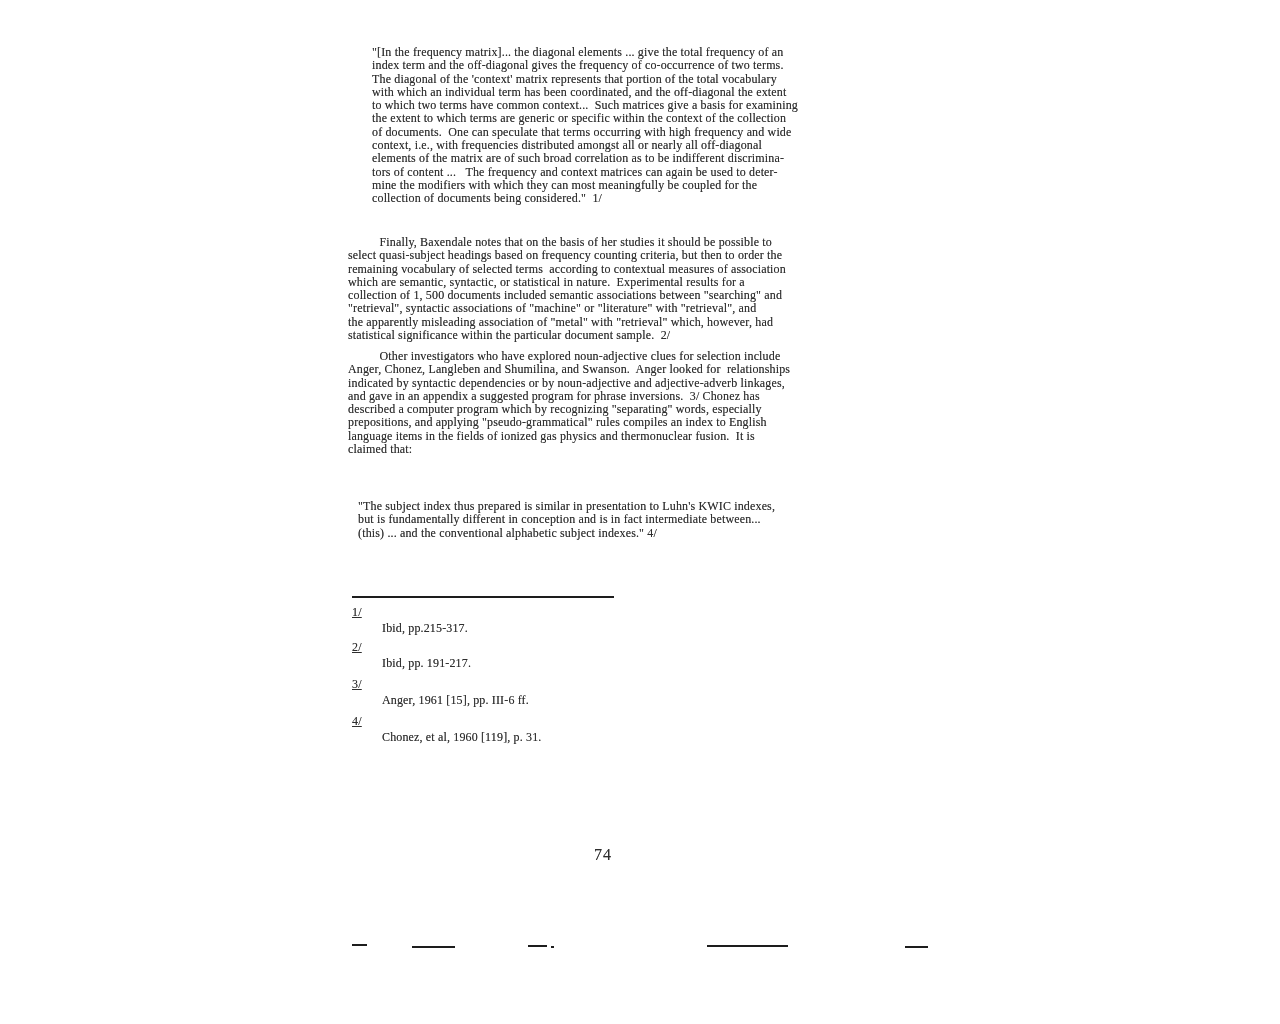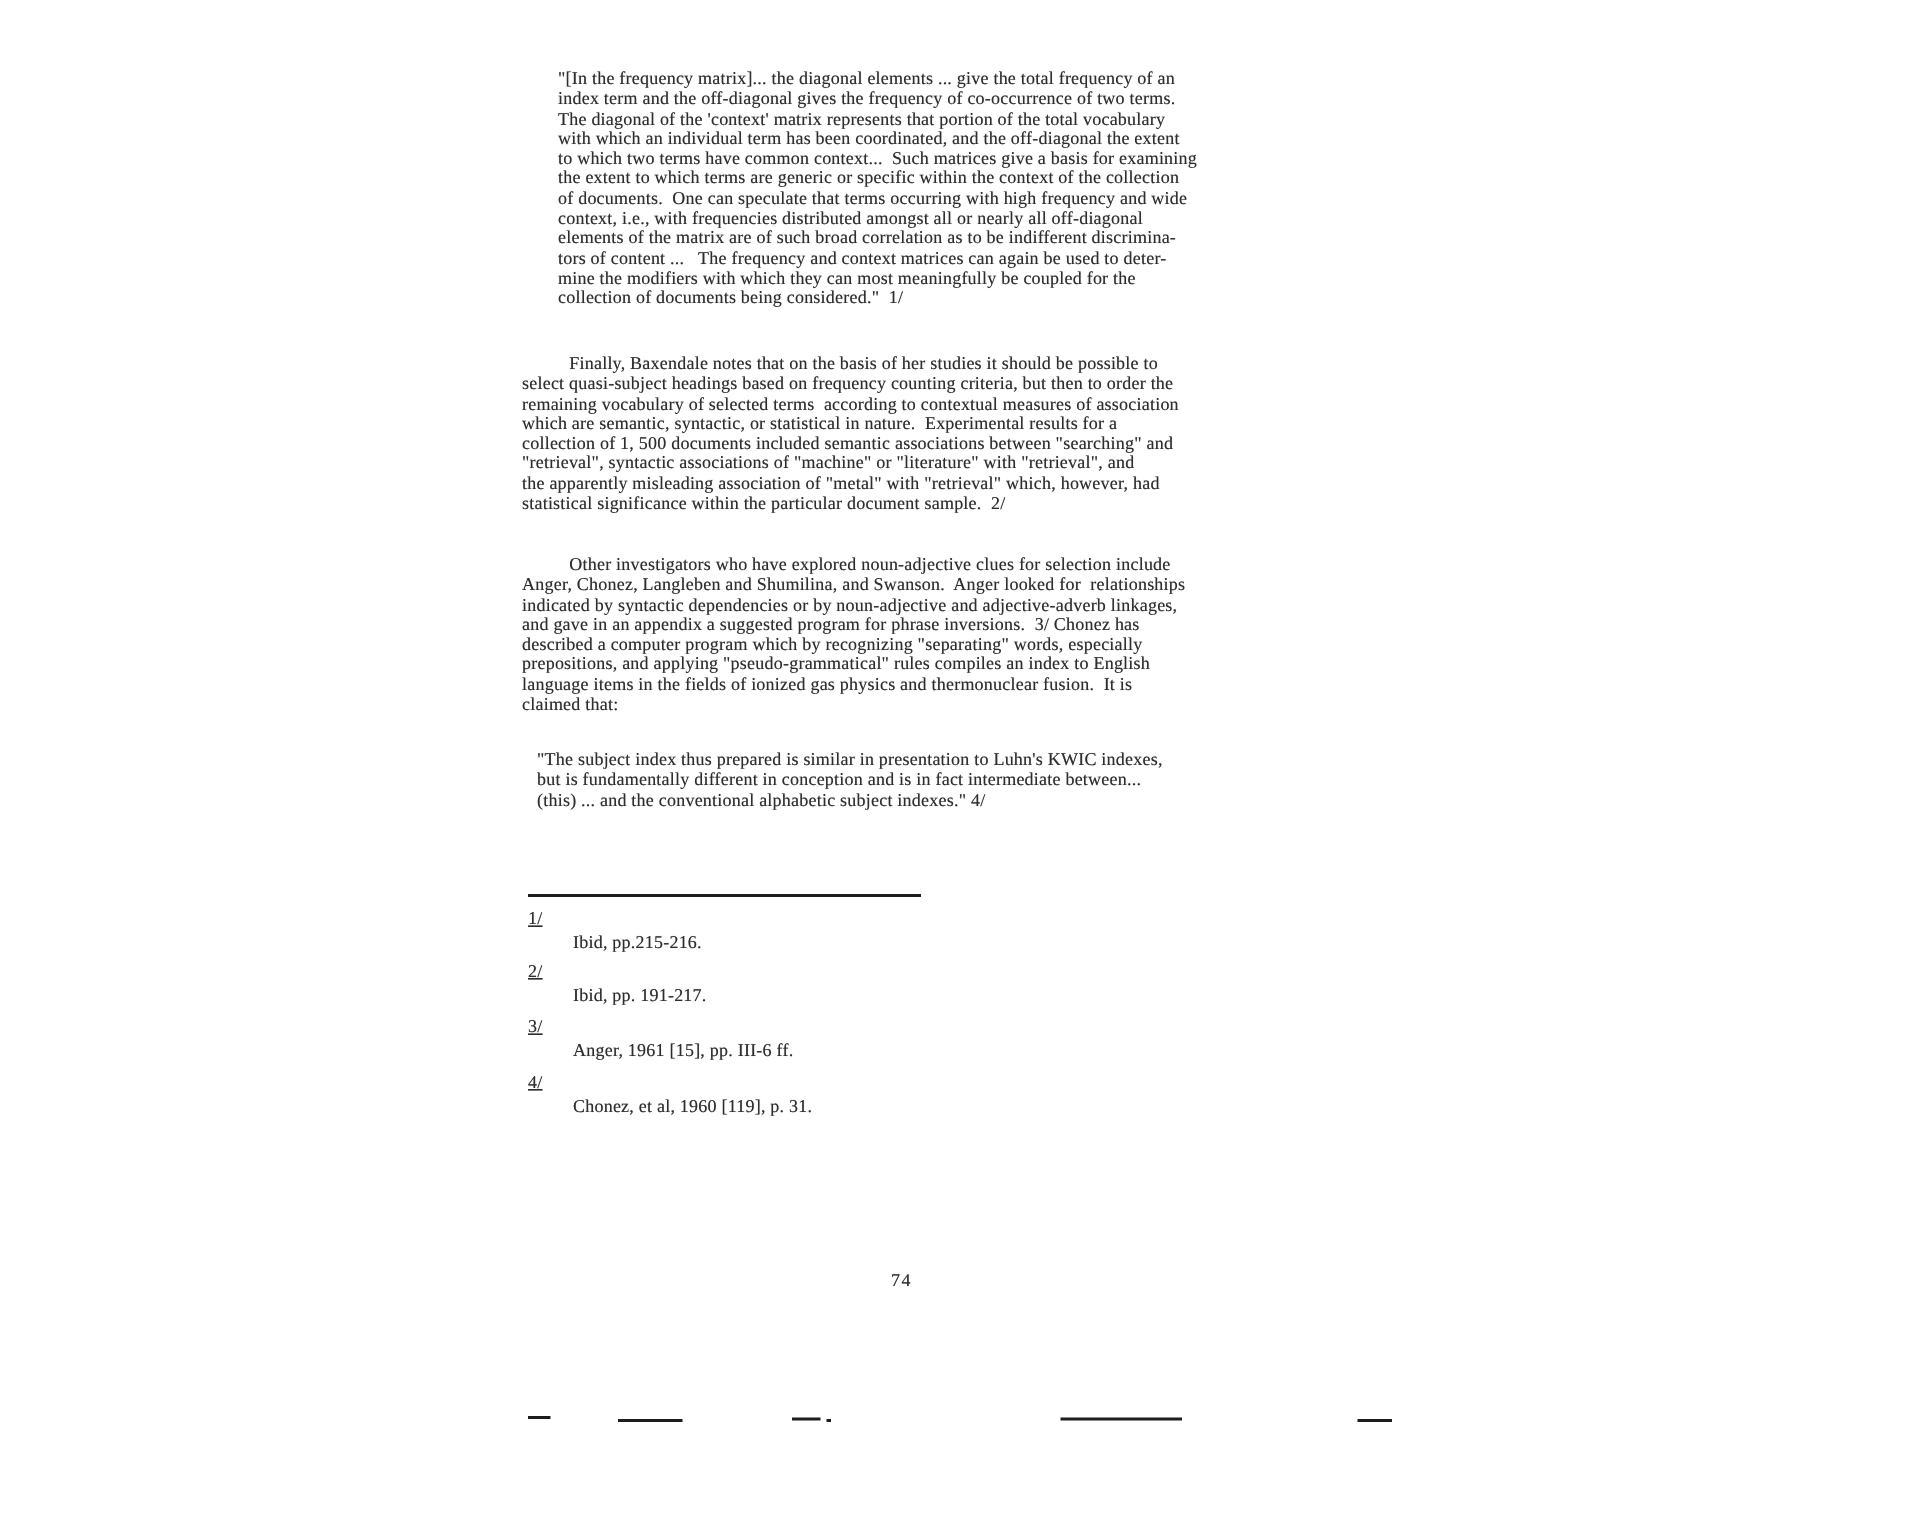--- a/index.html
+++ b/index.html
@@ -41,21 +41,21 @@
     white-space: pre;
   }
   .rule {
     position: absolute;
     background: #1d1d1d;
   }
   .page-number {
     position: absolute;
     left: 594px;
     top: 846px;
-    font-size: 12px;
+    font-size: 16px;
     letter-spacing: 1px;
     text-shadow: 0 0 0.5px rgba(45,45,45,0.55);
   }
 </style>
 </head>
 <body>
 
 <div class="page">
 
   <div class="textblock" style="left:372px; top:46px; width:516px;">"[In the frequency matrix]... the diagonal elements ... give the total frequency of an
@@ -73,39 +73,39 @@
 
   <div class="textblock" style="left:348px; top:236px; width:540px;">          Finally, Baxendale notes that on the basis of her studies it should be possible to
 select quasi-subject headings based on frequency counting criteria, but then to order the
 remaining vocabulary of selected terms  according to contextual measures of association
 which are semantic, syntactic, or statistical in nature.  Experimental results for a
 collection of 1, 500 documents included semantic associations between "searching" and
 "retrieval", syntactic associations of "machine" or "literature" with "retrieval", and
 the apparently misleading association of "metal" with "retrieval" which, however, had
 statistical significance within the particular document sample.  2/</div>
 
-  <div class="textblock" style="left:348px; top:370px; width:540px;">          Other investigators who have explored noun-adjective clues for selection include
+  <div class="textblock" style="left:348px; top:350px; width:540px;">          Other investigators who have explored noun-adjective clues for selection include
 Anger, Chonez, Langleben and Shumilina, and Swanson.  Anger looked for  relationships
 indicated by syntactic dependencies or by noun-adjective and adjective-adverb linkages,
 and gave in an appendix a suggested program for phrase inversions.  3/ Chonez has
 described a computer program which by recognizing "separating" words, especially
 prepositions, and applying "pseudo-grammatical" rules compiles an index to English
 language items in the fields of ionized gas physics and thermonuclear fusion.  It is
 claimed that:</div>
 
   <div class="textblock" style="left:358px; top:500px; width:532px;">"The subject index thus prepared is similar in presentation to Luhn's KWIC indexes,
 but is fundamentally different in conception and is in fact intermediate between...
 (this) ... and the conventional alphabetic subject indexes." 4/</div>
 
 
   <div class="rule" style="left:352px; top:596px; width:262px; height:2px;"></div>
 
   <div class="fn" style="top:606px;">
     <div class="fn-marker">1/</div>
-    <div class="fn-text">Ibid, pp.215-216.</div>
+    <div class="fn-text">Ibid, pp.215-317.</div>
   </div>
 
   <div class="fn" style="top:641px;">
     <div class="fn-marker">2/</div>
     <div class="fn-text">Ibid, pp. 191-217.</div>
   </div>
 
   <div class="fn" style="top:678px;">
     <div class="fn-marker">3/</div>
     <div class="fn-text">Anger, 1961 [15], pp. III-6 ff.</div>

